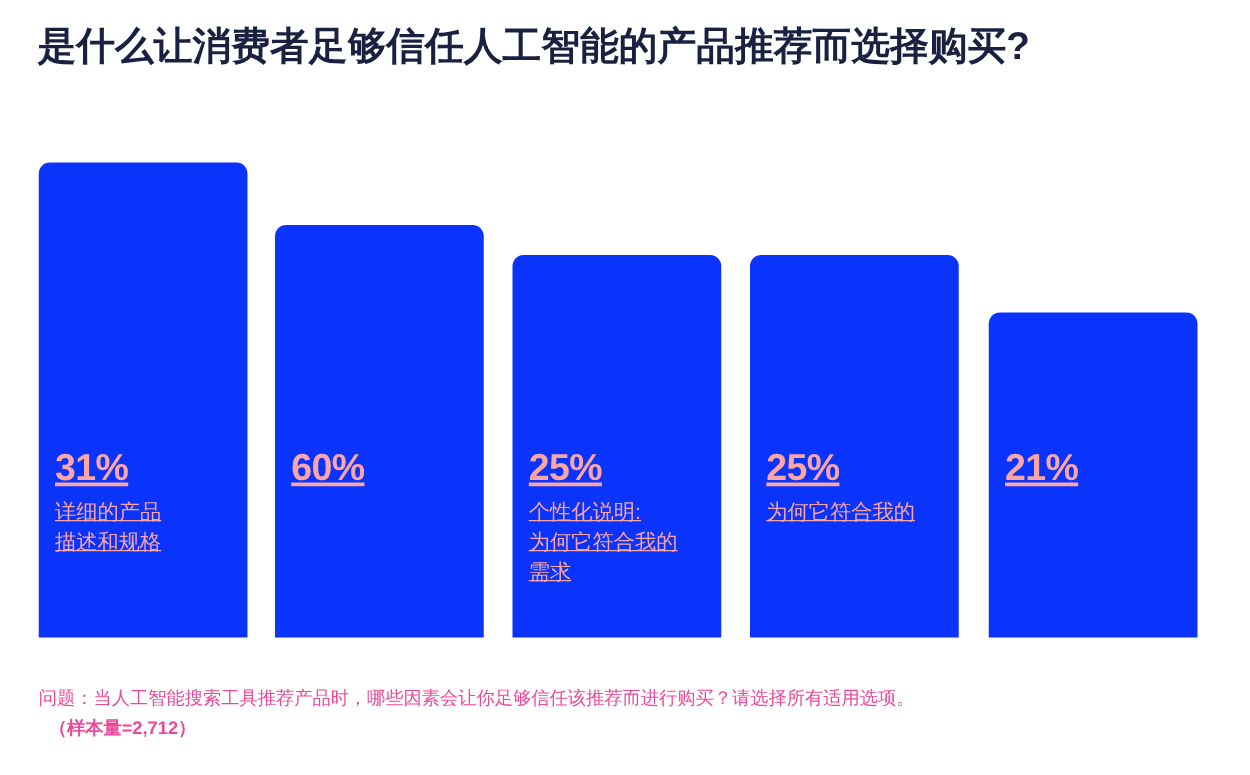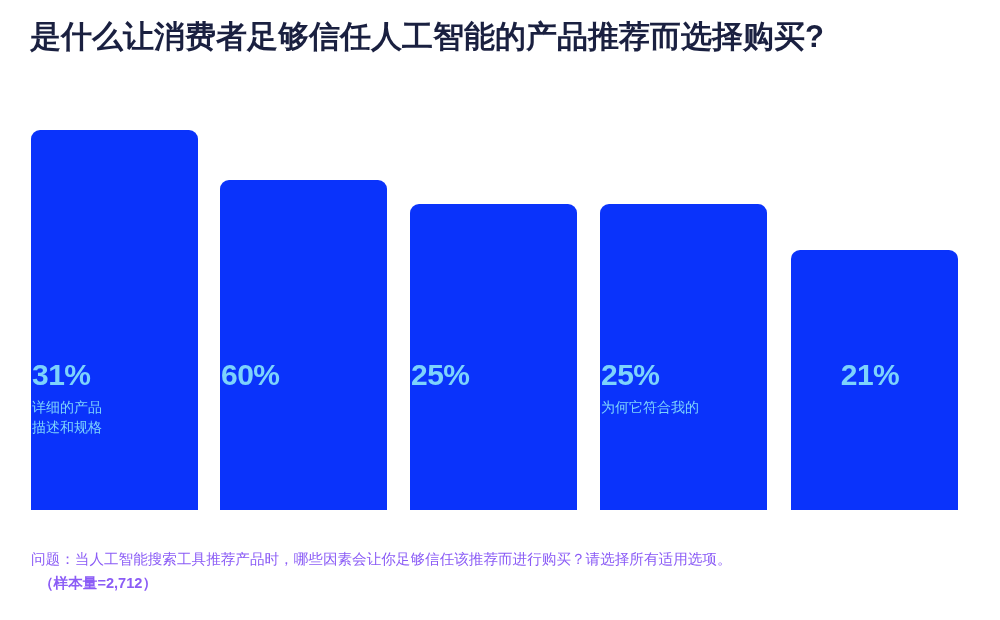--- a/index.html
+++ b/index.html
@@ -47,45 +47,46 @@
   .bar {
     position: absolute;
     bottom: 0;
     left: 0;
     right: 0;
     background: #0a33fb;
     border-radius: 9px 9px 0 0;
   }
   .bar-content {
     position: absolute;
-    left: 1px;
+    left: 13px;
     right: 10px;
     bottom: 0;
     height: 150px;
-    color: #7dd3fc;
+    color: #fca5a5;
+    text-decoration: underline;
   }
   .bar-value {
     font-size: 30px;
     font-weight: bold;
     line-height: 1;
     letter-spacing: -0.5px;
     margin-bottom: 8px;
   }
   .bar-label {
-    font-size: 14px;
+    font-size: 17px;
     font-weight: normal;
     line-height: 1.42;
     white-space: pre-line;
   }
   .footnote {
     position: absolute;
     left: 31px;
     top: 548px;
     width: 945px;
-    color: #8b5cf6;
+    color: #ec4899;
     font-size: 14.6px;
     line-height: 1.62;
   }
   .footnote-line2 {
     padding-left: 8px;
     font-weight: bold;
   }
 </style>
 </head>
 <body>
@@ -111,35 +112,38 @@
         <div class="bar-content">
           <div class="bar-value">60%</div>
         </div>
       </div>
     </div>
 
     <div class="bar-slot" style="left:379px; width:167px;">
       <div class="bar" style="height:306px;">
         <div class="bar-content">
           <div class="bar-value">25%</div>
+          <div class="bar-label">个性化说明:
+为何它符合我的
+需求</div>
         </div>
       </div>
     </div>
 
     <div class="bar-slot" style="left:569px; width:167px;">
       <div class="bar" style="height:306px;">
         <div class="bar-content">
           <div class="bar-value">25%</div>
           <div class="bar-label">为何它符合我的</div>
         </div>
       </div>
     </div>
 
     <div class="bar-slot" style="left:760px; width:167px;">
-      <div class="bar" style="height:260px;text-align:center;">
+      <div class="bar" style="height:260px;">
         <div class="bar-content">
           <div class="bar-value">21%</div>
         </div>
       </div>
     </div>
 
   </div>
 
   <div class="footnote">
     <div>问题：当人工智能搜索工具推荐产品时，哪些因素会让你足够信任该推荐而进行购买？请选择所有适用选项。</div>

